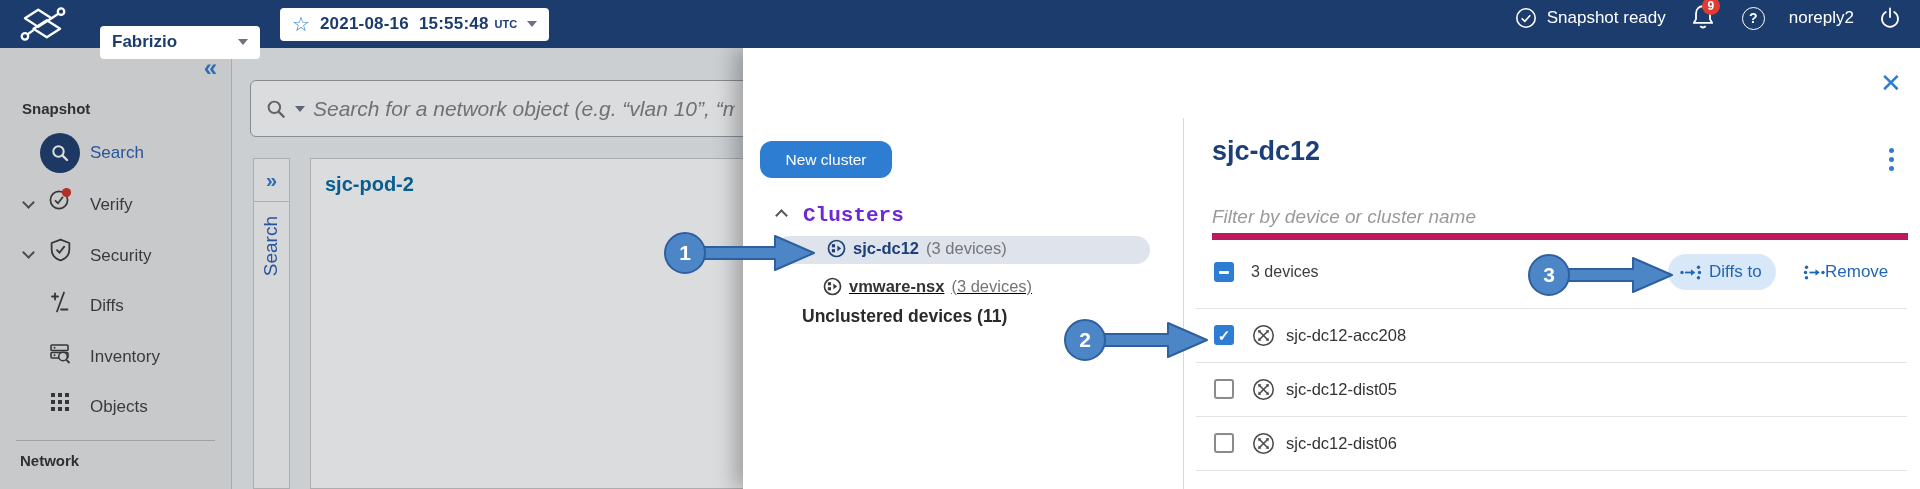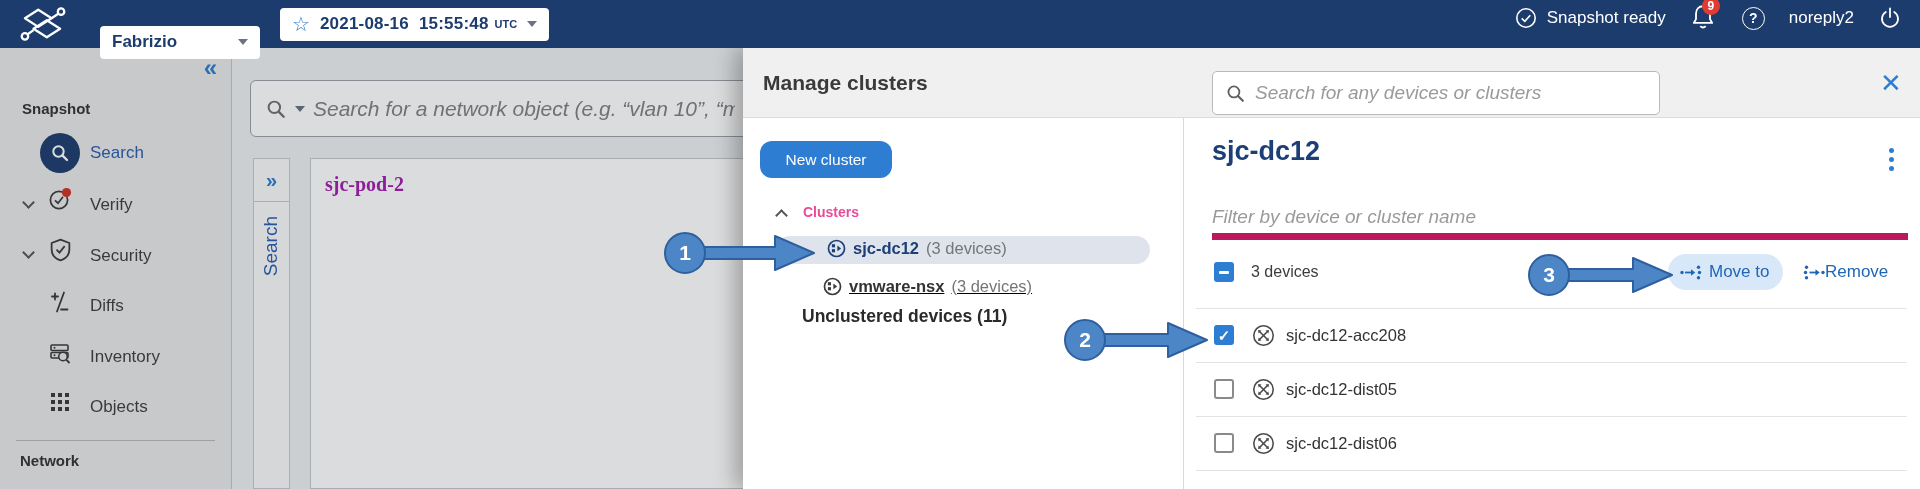--- a/index.html
+++ b/index.html
@@ -67,21 +67,21 @@
   #collapsed-tab { position:absolute; left:21px; top:110px; width:37px; height:44px;
     background:#fafafa; border:1px solid #c9c9c9; display:flex; align-items:center;
     justify-content:center; }
   #tab-strip { position:absolute; left:21px; top:154px; width:37px; height:287px;
     background:#fafafa; border:1px solid #c9c9c9; border-top:none; }
   #tab-strip .vtext { position:absolute; left:6px; top:14px; writing-mode:vertical-rl;
     transform:rotate(180deg); font-size:19px; color:#2a5db0; }
   #pod-panel { position:absolute; left:78px; top:110px; width:434px; height:331px;
     background:#fff; border:1px solid #c8c8c8; }
   #pod-title { position:absolute; left:14px; top:14px; font-size:20px;
-    font-weight:bold; color:#a21caf;font-family:Liberation Serif, serif; }
+    font-weight:bold; color:#0369a1; }
 
   #dim-overlay { position:absolute; left:0; top:48px; width:743px; height:441px;
     background:rgba(33,37,43,0.16); z-index:5; }
 
   
   #modal { position:absolute; left:743px; top:48px; width:1177px; height:441px;
     background:#fff; z-index:10; box-shadow:-8px 0 20px rgba(0,0,0,0.28); }
   #modal-header { position:absolute; left:0; top:0; width:1177px; height:70px;
     background:#f0f0f0; border-bottom:1px solid #dcdcdc; }
   #modal-title { position:absolute; left:20px; top:0; height:70px; display:flex;
@@ -96,22 +96,22 @@
     color:#2d7dd2; font-size:26px; display:flex; align-items:center;
     justify-content:center; cursor:pointer; }
   #v-divider { position:absolute; left:440px; top:70px; bottom:0;
     border-left:1px solid #d9d9d9; }
 
   
   #new-cluster-btn { position:absolute; left:17px; top:93px; width:132px; height:37px;
     background:#2d7dd2; color:#fff; border:none; border-radius:12px; font-size:15.5px;
     font-family:"Liberation Sans", sans-serif; cursor:pointer; }
   #tree-caret { position:absolute; left:34px; top:163px; }
-  #tree-header { position:absolute; left:60px; top:156px; font-size:14px;
-    font-weight:bold; color:#ec4899; }
+  #tree-header { position:absolute; left:60px; top:156px; font-size:21px;
+    font-weight:bold; color:#6d28d9;font-family:Liberation Mono, monospace; }
   #row-sjc-dc12 { position:absolute; left:33px; top:188px; width:374px; height:28px;
     background:#dfe4ec; border-radius:14px; }
   .tree-row { position:absolute; display:flex; align-items:center; gap:7px; }
   .tree-name { font-size:16.5px; font-weight:bold; }
   .tree-name.sel { color:#1c3f77; }
   .tree-name.plain { color:#333; }
   .tree-count { font-size:16.5px; color:#757575; }
   #unclustered { position:absolute; left:59px; top:258px; font-size:17.5px;
     font-weight:bold; color:#2a2a2a; }
 
@@ -282,30 +282,20 @@
       <span class="vtext">Search</span>
     </div>
     <div id="pod-panel">
       <span id="pod-title">sjc-pod-2</span>
     </div>
   </div>
 
   <div id="dim-overlay"></div>
 
   <div id="modal">
-    <div id="modal-header">
-      <div id="modal-title">Manage clusters</div>
-      <div id="modal-searchbox">
-        <svg width="21" height="21" viewBox="0 0 20 20">
-          <circle cx="8.5" cy="8.5" r="5.2" fill="none" stroke="#5f5f5f" stroke-width="1.7"></circle>
-          <line x1="12.6" y1="12.6" x2="17" y2="17" stroke="#5f5f5f" stroke-width="2" stroke-linecap="round"></line>
-        </svg>
-        <input id="modal-search-input" placeholder="Search for any devices or clusters" style="">
-      </div>
-    </div>
     <div id="modal-close">✕</div>
     <div id="v-divider"></div>
 
     <button id="new-cluster-btn">New cluster</button>
     <span id="tree-caret" class="chev up"></span>
     <span id="tree-header">Clusters</span>
 
     <div id="row-sjc-dc12"></div>
     <div class="tree-row" style="left:84px;top:191px;">
       <svg width="19" height="19" viewBox="0 0 18 18">
@@ -344,21 +334,21 @@
 
     <div id="move-to-btn">
       <svg width="22" height="17" viewBox="0 0 22 17">
         <circle cx="2" cy="8.5" r="1.7" fill="#1f66b5"></circle>
         <line x1="5" y1="8.5" x2="12" y2="8.5" stroke="#1f66b5" stroke-width="1.8"></line>
         <path d="M11 5.2 L15.2 8.5 L11 11.8 Z" fill="#1f66b5"></path>
         <circle cx="18.5" cy="3.2" r="1.7" fill="#1f66b5"></circle>
         <circle cx="19.5" cy="8.5" r="1.7" fill="#1f66b5"></circle>
         <circle cx="18.5" cy="13.8" r="1.7" fill="#1f66b5"></circle>
       </svg>
-      <span class="txt">Move to</span>
+      <span class="txt">Diffs to</span>
     </div>
     <div id="remove-btn">
       <svg width="22" height="17" viewBox="0 0 22 17">
         <circle cx="3.5" cy="3.2" r="1.7" fill="#1f66b5"></circle>
         <circle cx="2.5" cy="8.5" r="1.7" fill="#1f66b5"></circle>
         <circle cx="3.5" cy="13.8" r="1.7" fill="#1f66b5"></circle>
         <line x1="6.5" y1="8.5" x2="13.5" y2="8.5" stroke="#1f66b5" stroke-width="1.8"></line>
         <path d="M12.5 5.2 L16.7 8.5 L12.5 11.8 Z" fill="#1f66b5"></path>
         <circle cx="20" cy="8.5" r="1.7" fill="#1f66b5"></circle>
       </svg>

